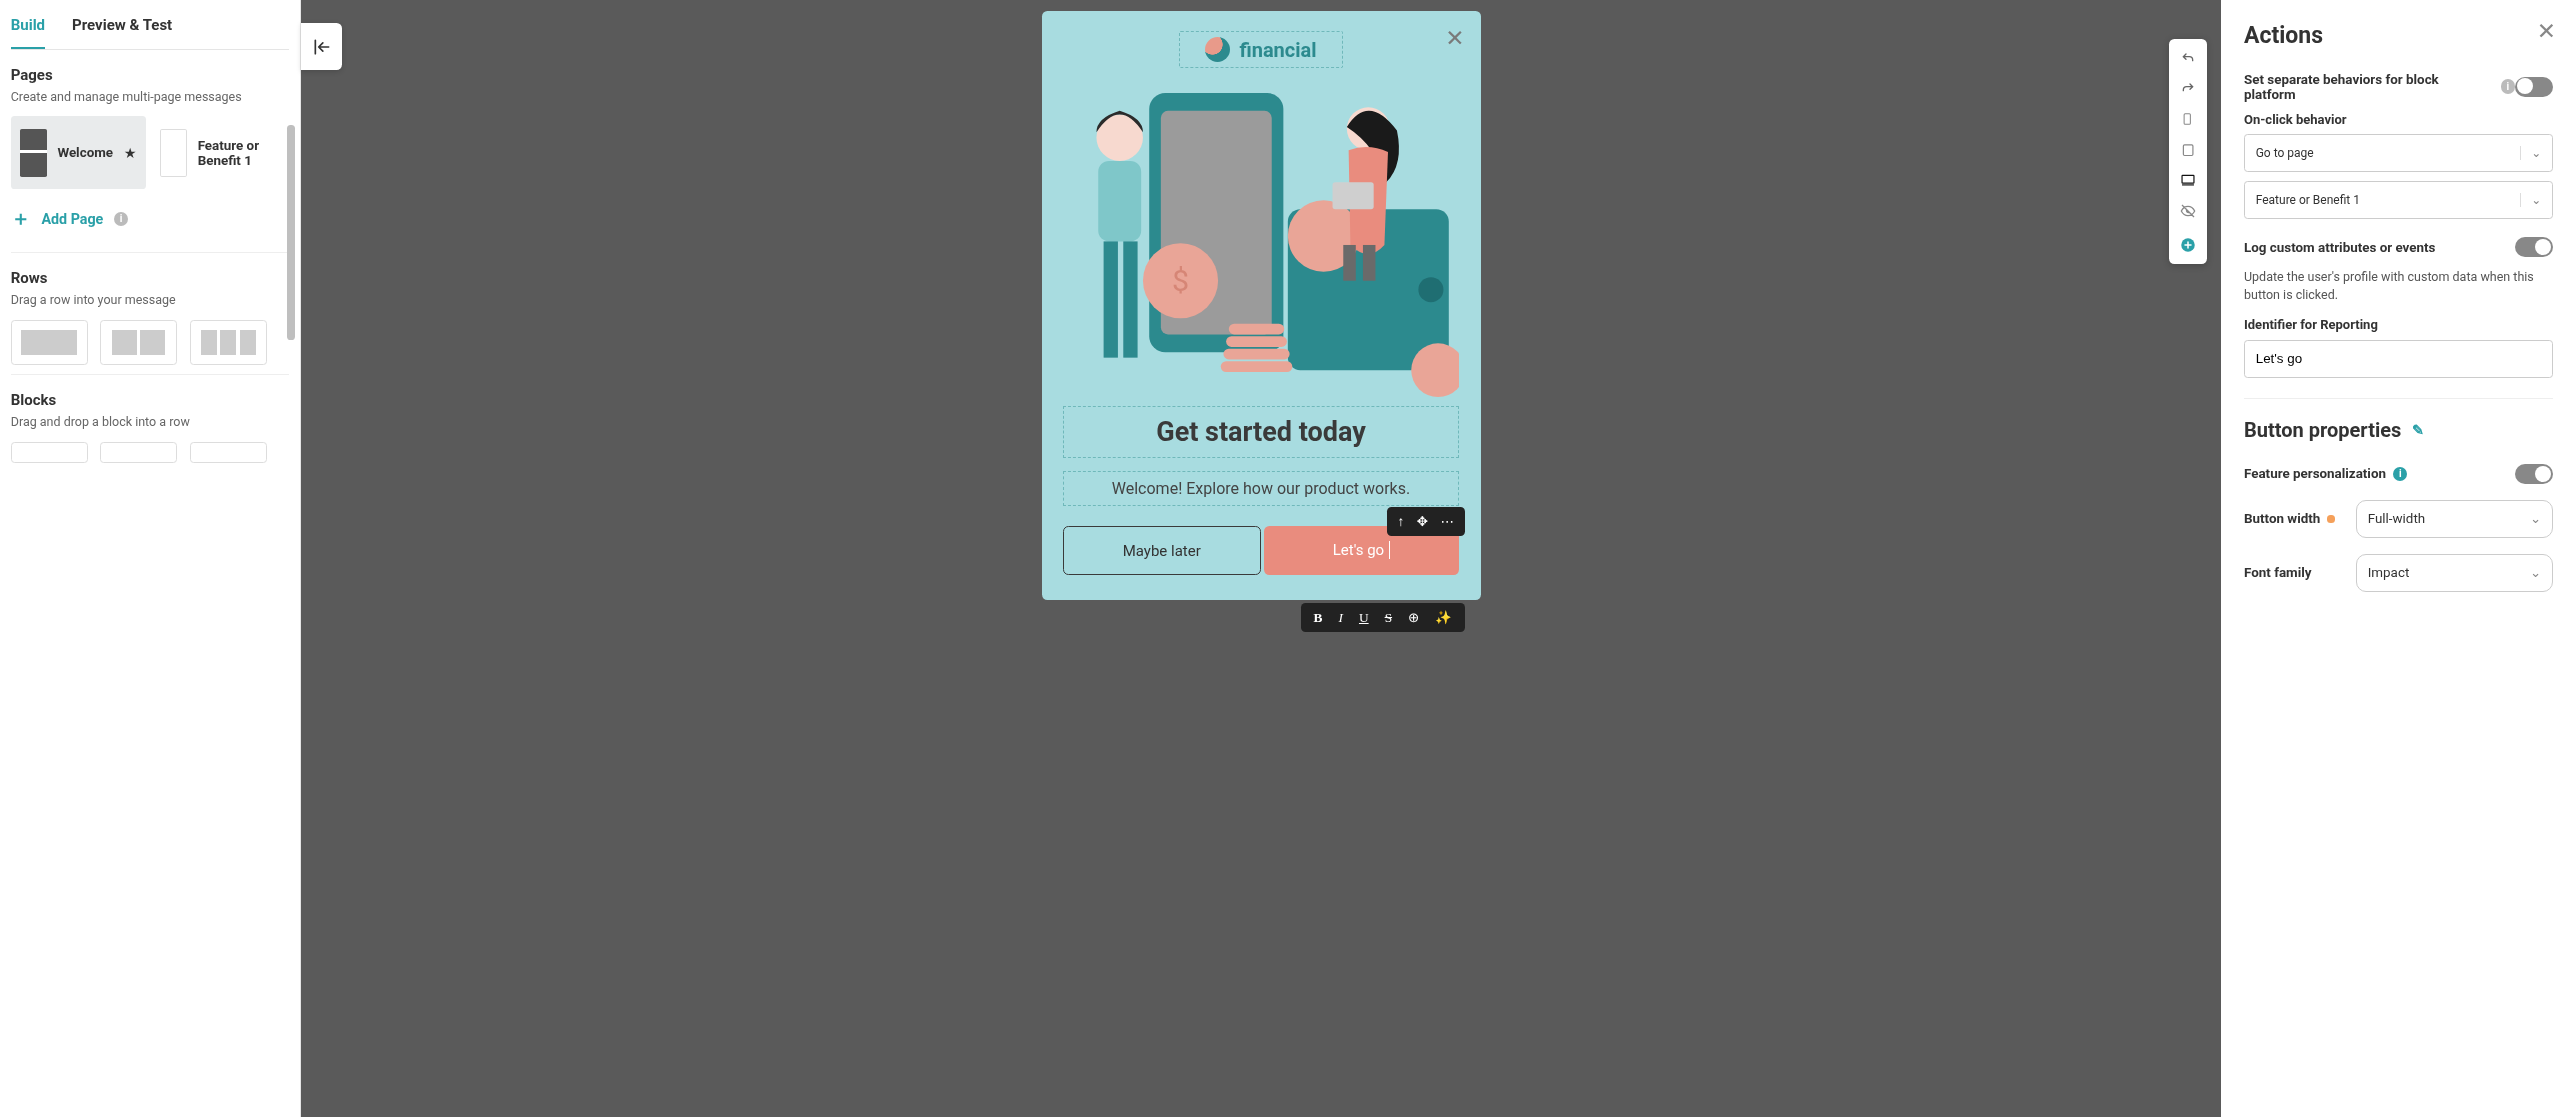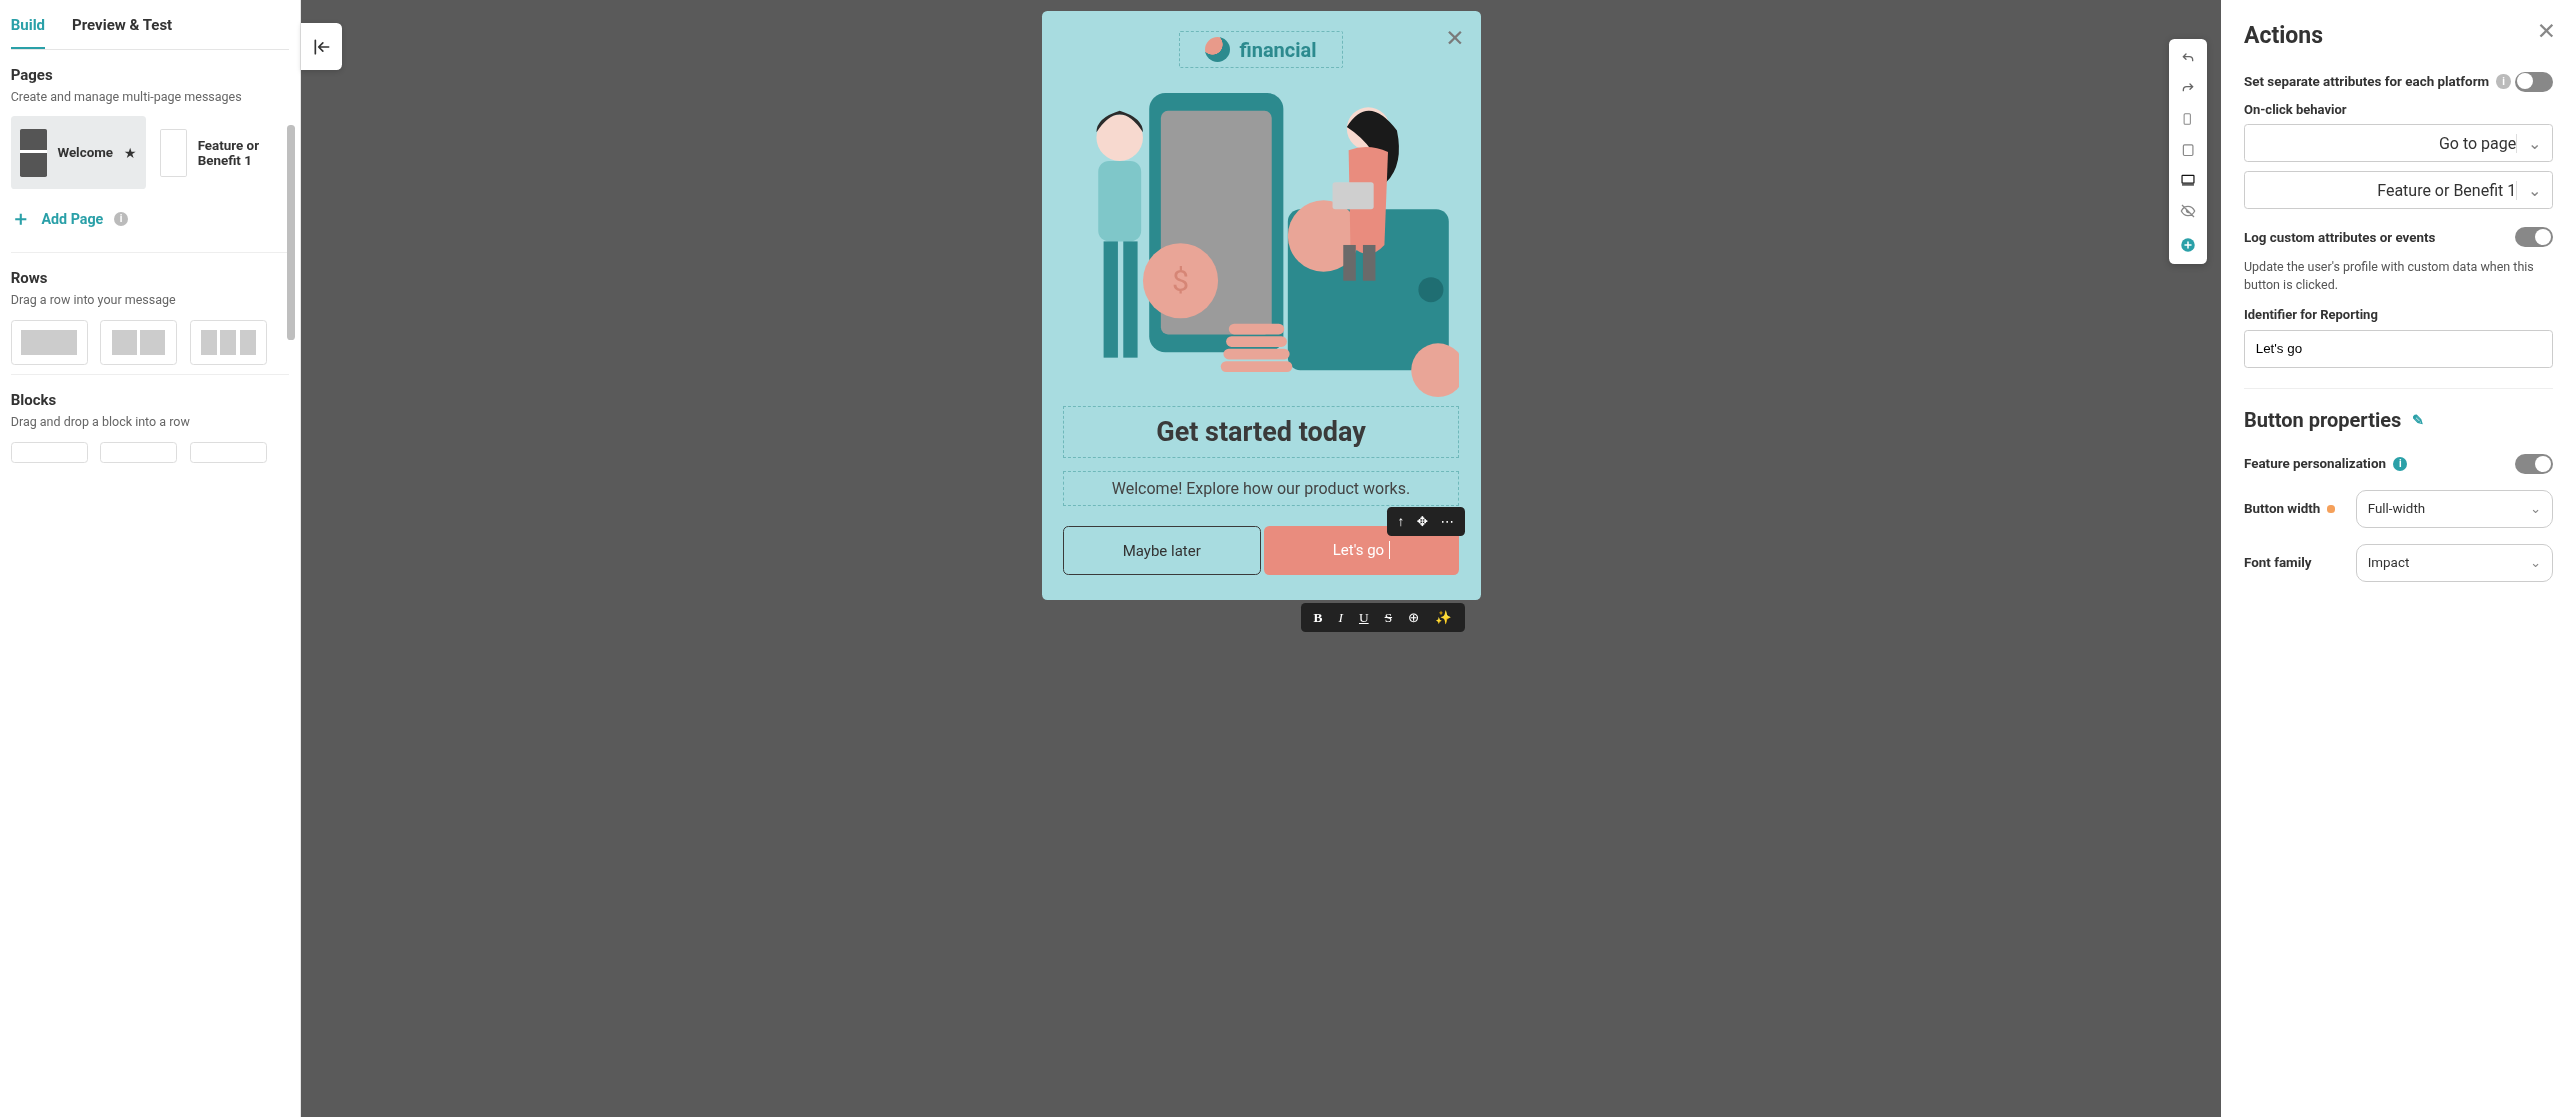--- a/index.html
+++ b/index.html
@@ -64,21 +64,21 @@
 
 .right-panel{ width:355px; padding: 21.5px 23px 9px 23px; position:relative; overflow-y:auto;}
 .rp-close{ position:absolute; top:18px; right:20px; font-size:23px; color:#888; cursor:pointer;}
 .rp-h{ font-size:23px; font-weight:700; margin-bottom: 23px;}
 .field-row{ display:flex; align-items:center; justify-content:space-between; margin: 9px 0 10.7px 0;}
 .field-label{ font-weight:700; font-size:13.4px; display:flex; align-items:center; gap:7.2px;}
 .toggle{ width:38px; height:20px; background:#888; border-radius:10px; position:relative; cursor:pointer;}
 .toggle::after{ content:""; position:absolute; width:16px; height:16px; background:#fff; border-radius:50%; top:1.8px; left:1.8px;}
 .toggle.right::after{ left:auto; right:1.8px;}
 .sublabel{ font-weight:700; font-size:13px; margin:9px 0 7.2px 0;}
-.select{ width:100%; height:38px; border:0.9px solid #ccc; border-radius:3.6px; display:flex; align-items:center; justify-content:flex-end; padding:0 10.7px; font-size:16px; margin-bottom:9px; cursor:pointer;}
+.select{ width:100%; height:38px; border:0.9px solid #ccc; border-radius:3.6px; display:flex; align-items:center; justify-content:space-between; padding:0 10.7px; font-size:12px; margin-bottom:9px; cursor:pointer;}
 .select .chev{ border-left:0.9px solid #ddd; padding-left:10.7px; color:#888;}
 .helper{ font-size:12.5px; color:#555; margin:5.4px 0 14.3px 0; line-height:1.4;}
 .text-input{ width:100%; height:38px; border:0.9px solid #ccc; border-radius:3.6px; padding:0 10.7px; font-size:13.4px;}
 .rp-divider{ height:0.9px; background:#eee; margin:20px 0;}
 .rp-h2{ font-size:20px; font-weight:700; display:flex; align-items:center; gap:10.7px;}
 .pencil{ color:#2aa0a8; font-size:14.3px;}
 .dot-orange{ width:7.2px; height:7.2px; background:#f5a05a; border-radius:50%; display:inline-block;}
 .prop-row{ display:flex; align-items:center; justify-content:space-between; margin:16px 0;}
 .prop-label{ font-weight:700; font-size:13.4px; display:flex; align-items:center; gap:7.2px;}
 .select-sm{ width:197px; height:38px; border:0.9px solid #ccc; border-radius:10px; display:flex; align-items:center; justify-content:space-between; padding:0 10.7px; font-size:13.4px; cursor:pointer;}
@@ -267,21 +267,21 @@
         </div>
     </div>
   </div>
 
   <div class="right-panel">
     <div class="rp-close">✕</div>
     <div class="rp-h">Actions</div>
 
     <div class="field-row">
       <div class="field-label">
-        <span>Set separate attributes for each platform</span>
+        <span>Set separate behaviors for block platform</span>
         <span class="info-icon">i</span>
       </div>
       <div class="toggle"></div>
     </div>
 
     <div class="sublabel">On-click behavior</div>
     <div class="select">
       <span>Go to page</span>
       <span class="chev">⌄</span>
     </div>

